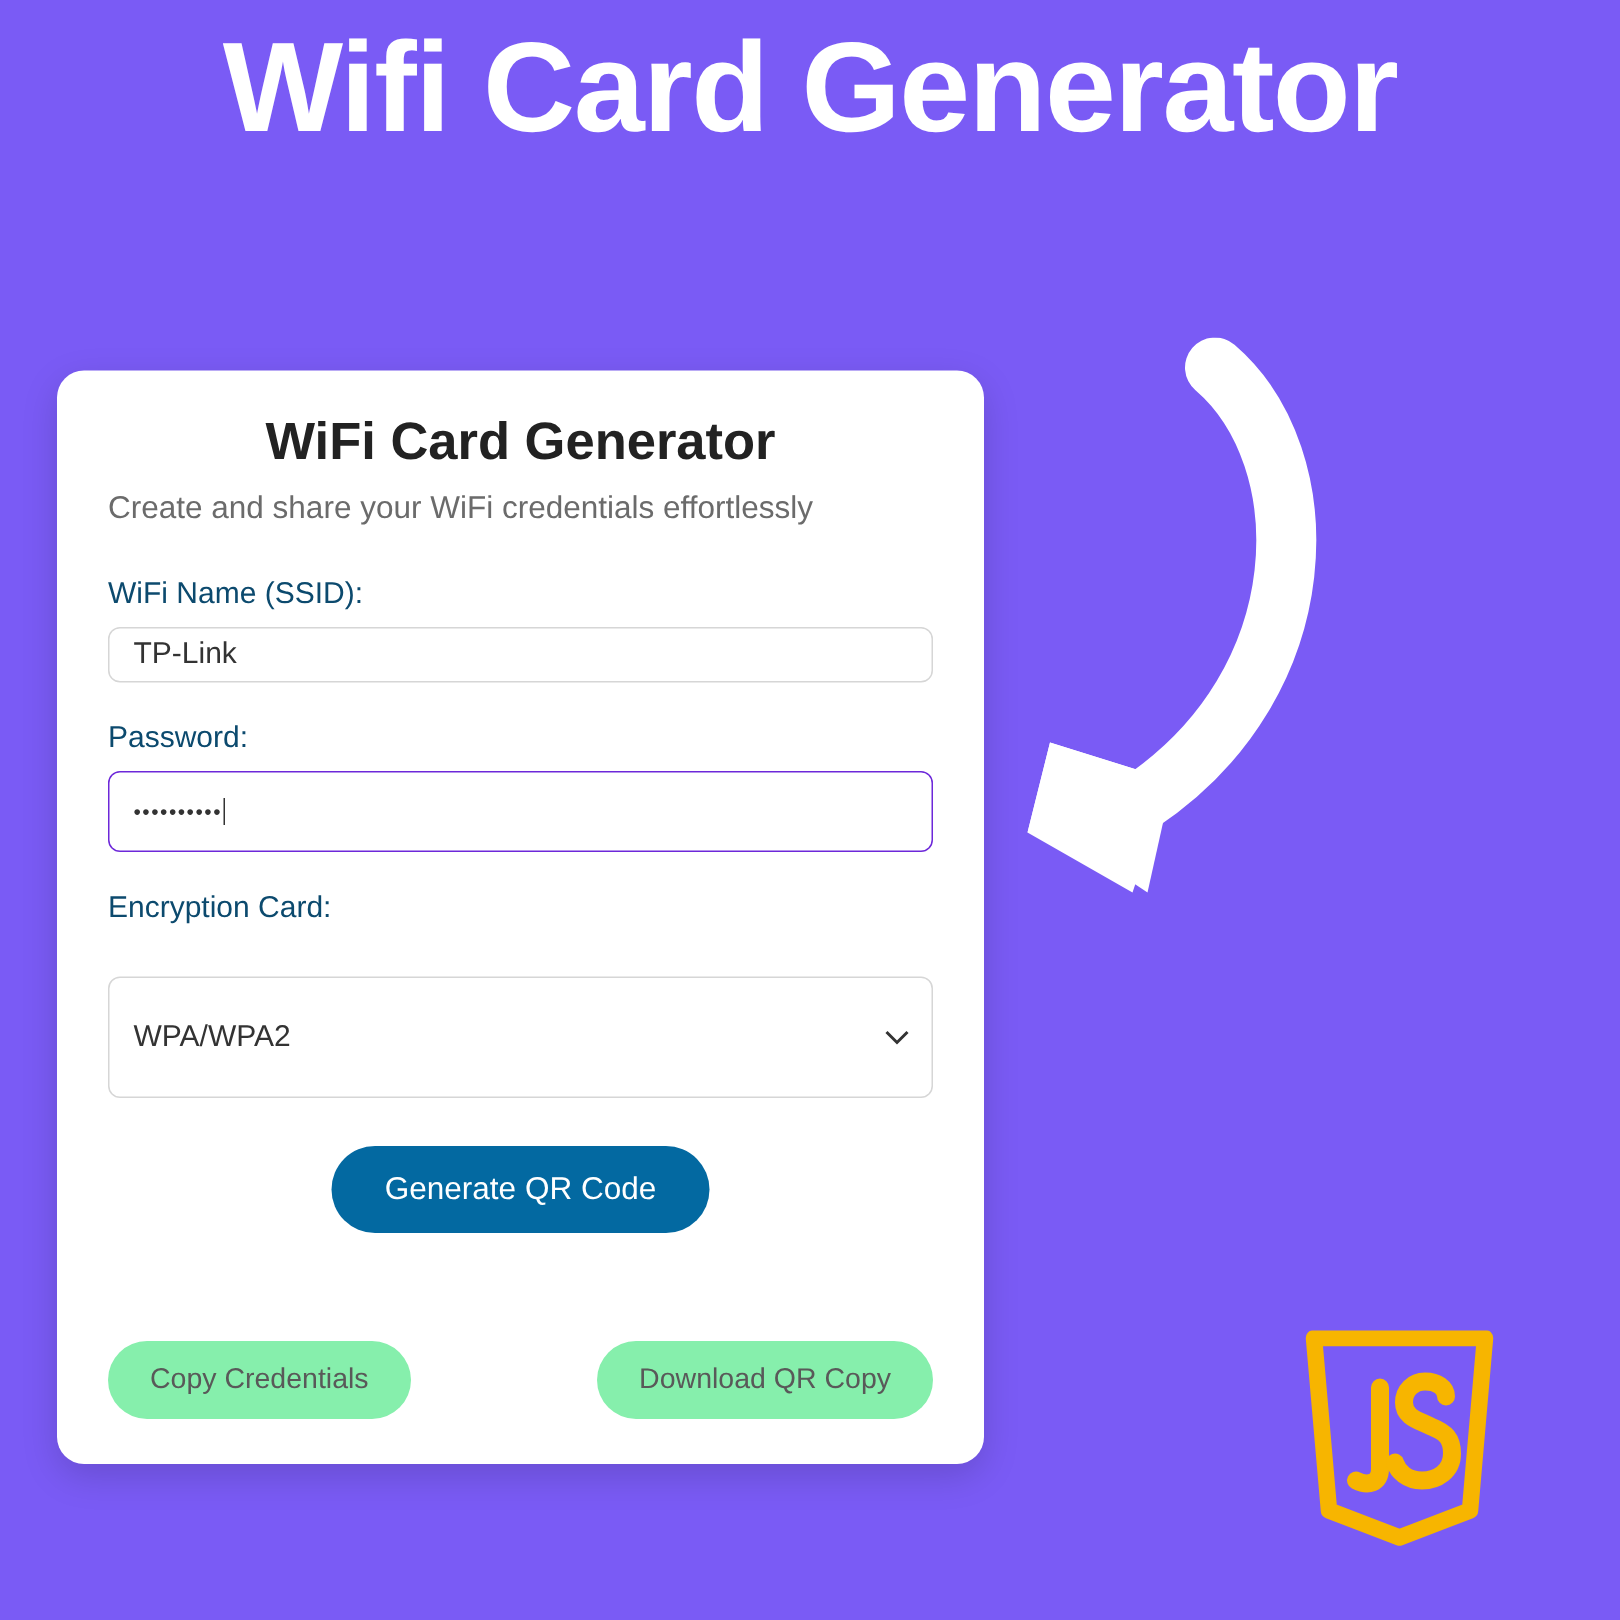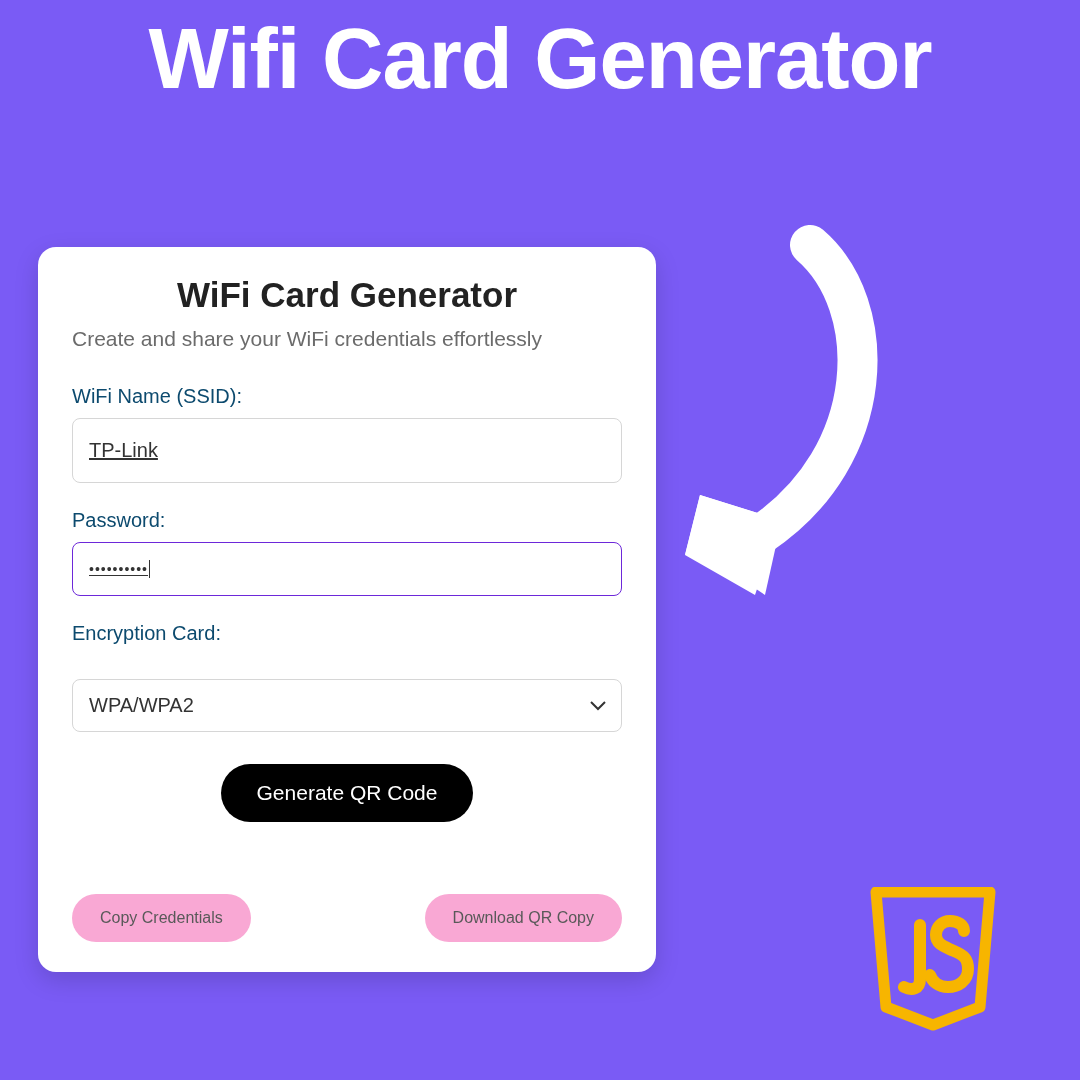--- a/index.html
+++ b/index.html
@@ -47,46 +47,45 @@
       margin-bottom: 26px;
     }
     .field-label {
       display: block;
       color: #0c4a6e;
       font-size: 20px;
       margin-bottom: 10px;
     }
     .text-input {
       width: 100%;
-      padding: 20px 16px;
+      padding: 6px 16px;
       font-size: 20px;
       color: #333;
       border: 1px solid #d6d6d6;
       border-radius: 8px;
       outline: none;
       background: #fff;
       font-family: Arial, Helvetica, sans-serif;
-      text-decoration: underline;
     }
     .text-input.focused {
       border: 1.5px solid #6d28d9;
     }
     .password-dots {
       font-family: Arial, sans-serif;
       letter-spacing: 1px;
       font-size: 14px;
       color: #333;
     }
     .select-wrap {
       position: relative;
       width: 100%;
     }
     .select-input {
       width: 100%;
-      padding: 14px 16px;
+      padding: 28px 16px;
       font-size: 20px;
       color: #333;
       border: 1px solid #d6d6d6;
       border-radius: 8px;
       background: #fff;
       appearance: none;
       -webkit-appearance: none;
       outline: none;
       font-family: Arial, Helvetica, sans-serif;
       margin-top: 34px;
@@ -94,37 +93,37 @@
     .select-arrow {
       position: absolute;
       right: 16px;
       top: 50%;
       transform: translateY(-50%);
       pointer-events: none;
     }
     .primary-btn {
       display: block;
       margin: 32px auto 0 auto;
-      background: #000000;
+      background: #0369a1;
       color: #ffffff;
       font-size: 21px;
       border: none;
       padding: 17px 36px;
       border-radius: 999px;
       cursor: pointer;
     }
     .action-row {
       display: flex;
       justify-content: space-between;
       margin-top: 72px;
     }
     .secondary-btn {
-      background: #f9a8d4;
+      background: #86efac;
       color: #595959;
-      font-size: 16px;
+      font-size: 19px;
       border: none;
       padding: 15px 28px;
       border-radius: 999px;
       cursor: pointer;
     }
     .arrow-graphic {
       position: absolute;
       top: 225px;
       left: 670px;
       width: 220px;

